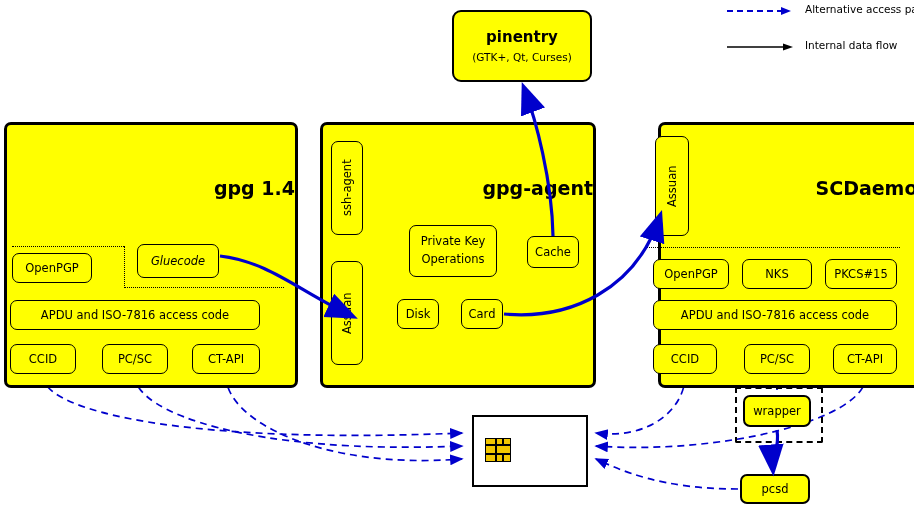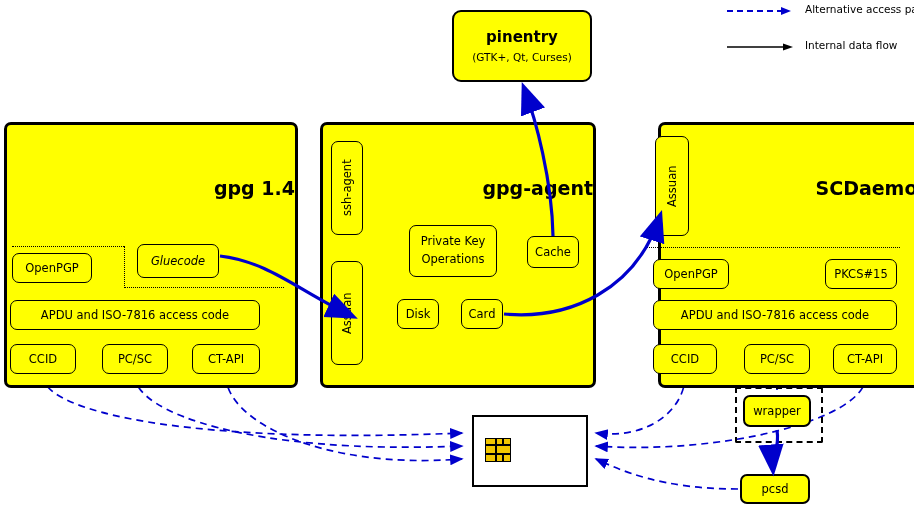--- a/index.html
+++ b/index.html
@@ -115,20 +115,23 @@
     <div class="panel-title" style="top:52px;">SCDaemon</div>
   </div>
   <div class="dotsep" style="left:646px;top:247px;width:254px;"></div>
 
   <div class="nbox vert" style="left:655px;top:136px;width:34px;height:100px;">
     <span>Assuan</span>
   </div>
   <div class="nbox" style="left:653px;top:259px;width:76px;height:30px;">
     <span>OpenPGP</span>
   </div>
+  <div class="nbox" style="left:742px;top:259px;width:70px;height:30px;">
+    <span>NKS</span>
+  </div>
   <div class="nbox" style="left:825px;top:259px;width:72px;height:30px;">
     <span>PKCS#15</span>
   </div>
   <div class="nbox" style="left:653px;top:300px;width:244px;height:30px;">
     <span>APDU and ISO-7816 access code</span>
   </div>
   <div class="nbox" style="left:653px;top:344px;width:64px;height:30px;">
     <span>CCID</span>
   </div>
   <div class="nbox" style="left:744px;top:344px;width:66px;height:30px;">

